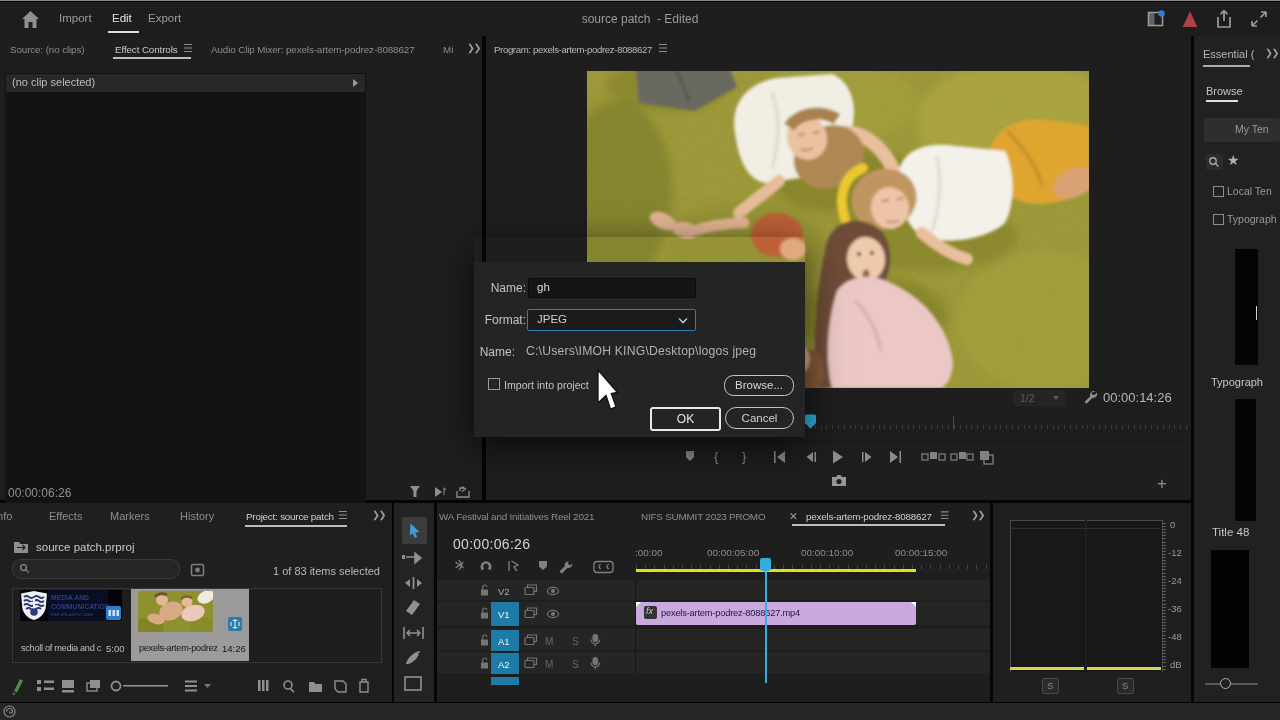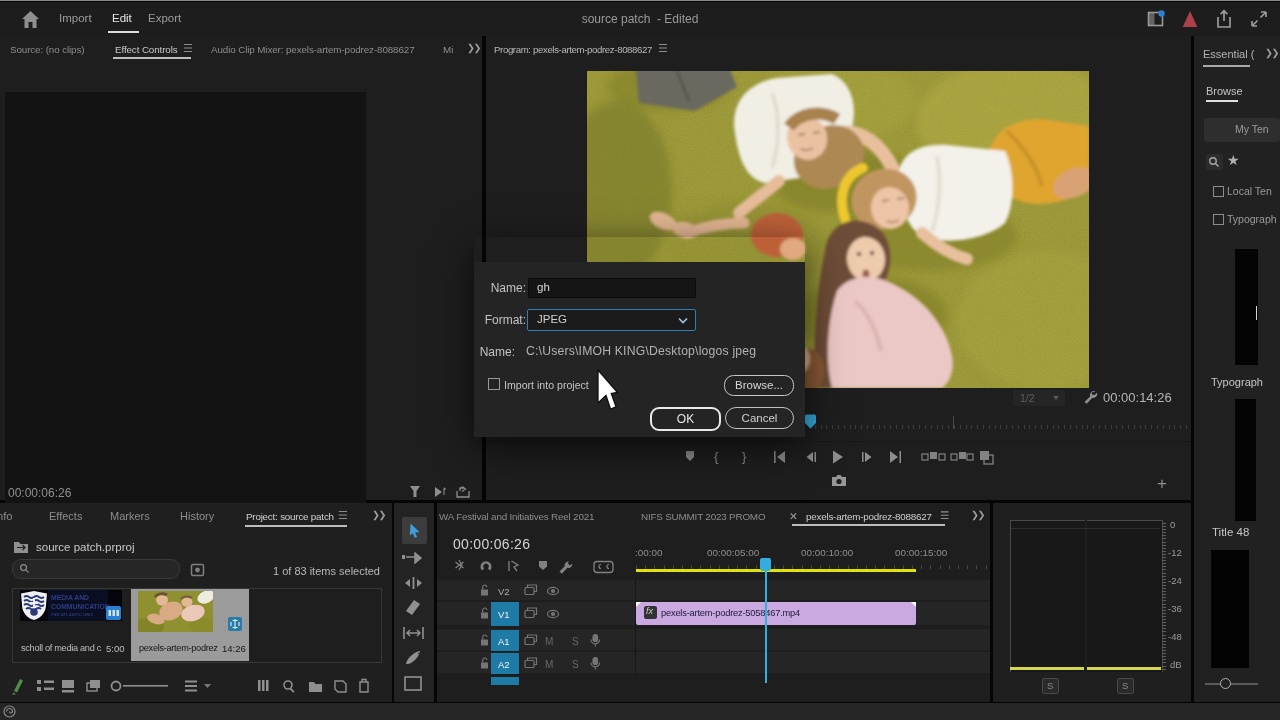--- a/index.html
+++ b/index.html
@@ -47,20 +47,24 @@
 
   <div class="ab" style="left:0;top:36px;width:482px;height:464px;background:#1e1e1e;text-align:center;">
     <div class="txt" style="left:10px;top:8px;font-size:9.8px;letter-spacing:-0.1px;color:#8d8d8d;">Source: (no clips)</div>
     <div class="txt" style="left:115px;top:8px;font-size:9.8px;letter-spacing:-0.1px;color:#c9c9c9;">Effect Controls</div>
     <div class="txt" style="left:183px;top:6px;font-size:11px;color:#8d8d8d;">☰</div>
     <div class="ab" style="left:113px;top:21px;width:78px;height:1.5px;background:#bdbdbd;"></div>
     <div class="txt" style="left:211px;top:8px;font-size:9.8px;letter-spacing:-0.1px;color:#8d8d8d;">Audio Clip Mixer: pexels-artem-podrez-8088627</div>
     <div class="txt" style="left:443px;top:8px;font-size:9.8px;color:#8d8d8d;">Mi</div>
     <div class="txt" style="left:467px;top:6px;font-size:9.5px;color:#9d9d9d;letter-spacing:-1.5px;">❯❯</div>
 
+    <div class="ab" style="left:5px;top:37px;width:359px;height:18px;background:#282828;border:1px solid #111;">
+      <div class="txt" style="left:6px;top:2px;font-size:11px;color:#bdbdbd;">(no clip selected)</div>
+      <div class="ab" style="right:7px;top:5px;width:0;height:0;border-left:5px solid #999;border-top:4px solid transparent;border-bottom:4px solid transparent;"></div>
+    </div>
 
     <div class="ab" style="left:5px;top:56px;width:361px;height:425px;background:#131313;border-bottom:1px solid #111;"></div>
     <div class="txt" style="left:8px;top:450px;font-size:12px;color:#8f8f8f;">00:00:06:26</div>
 
     <svg class="ab" style="left:409px;top:449px;" width="62" height="14" viewBox="0 0 62 14">
       <path d="M1 1 L11 1 L7.5 6 L7.5 12 L4.5 12 L4.5 6 Z" fill="#8f8f8f"></path>
       <path d="M26 2 L33 7 L26 12 Z" fill="#8f8f8f"></path>
       <path d="M35 3 L35 10 M35 3 c2 0 2 2 0 2" stroke="#8f8f8f" fill="none"></path>
       <path d="M48 6 L48 12 L60 12 L60 6 M51 6 L51 3 L55 3 M53 1.5 L56.5 4 L53 6.5" fill="none" stroke="#8f8f8f" stroke-width="1.3"></path>
     </svg>
@@ -480,21 +484,21 @@
         <rect x="116" y="2.5" width="4.5" height="7" rx="2.2" fill="#757575"></rect>
           <path d="M114 7.5 a4.3 4.3 0 0 0 8.6 0 M118.3 12 L118.3 14.5"></path>
       </g>
     </svg>
     <div class="ab" style="left:54px;top:174px;width:28px;height:8px;background:#1d7ba6;"></div>
 
     <div class="ab" style="left:199px;top:99px;width:280px;height:23px;background:#c9a9e0;border-radius:2px;">
       <div class="ab" style="left:8px;top:4px;width:13px;height:13px;background:#333;border-radius:2px;">
           <span style="position:absolute;left:2px;top:0px;font-size:9px;color:#ccc;font-style:italic;">fx</span>
         </div>
-      <div class="txt" style="left:25px;top:6px;font-size:9.3px;letter-spacing:-0.2px;color:#1c1c38;">pexels-artem-podrez-5058467.mp4</div>
+      <div class="txt" style="left:25px;top:6px;font-size:9.3px;letter-spacing:-0.2px;color:#1c1c38;">pexels-artem-podrez-8088627.mp4</div>
       <div class="ab" style="left:0;top:0;width:0;height:0;border-left:5px solid #fff;border-bottom:5px solid transparent;"></div>
       <div class="ab" style="right:0;top:0;width:0;height:0;border-right:5px solid #fff;border-bottom:5px solid transparent;"></div>
     </div>
 
     <div class="ab" style="left:323px;top:55px;width:11px;height:13px;background:#35acdf;border-radius:2px 2px 3px 3px;"></div>
     <div class="ab" style="left:328px;top:67px;width:1.5px;height:113px;background:#35aee0;"></div>
   </div>
 
   <div class="ab" style="left:993px;top:503px;width:198px;height:199px;background:#1f1f1f;">
     <div class="ab" style="left:17px;top:17px;width:151px;height:151px;background:#181818;border:1px solid #4a4a4a;border-bottom:none;"></div>
@@ -537,21 +541,21 @@
             <path d="M1 1.5 L5 5.5 L9 1.5" fill="none" stroke="#9fc6e0" stroke-width="1.6"></path>
           </svg>
       </div>
       <div class="txt" style="left:41px;top:83px;transform:translateX(-100%);font-size:12px;color:#c3c3c3;">Name:</div>
       <div class="txt" style="left:52px;top:82px;font-size:12.2px;letter-spacing:0.2px;color:#b2b2b2;">C:\Users\IMOH KING\Desktop\logos jpeg</div>
       <div class="ab" style="left:14px;top:116px;width:10px;height:10px;border:1.5px solid #989898;background:#242424;"></div>
       <div class="txt" style="left:30px;top:117px;font-size:10.6px;color:#c3c3c3;">Import into project</div>
       <div class="ab" style="left:250px;top:113px;width:68px;height:19px;border:1.5px solid #c6c6c6;border-radius:9.5px;">
         <div class="txt" style="left:50%;top:3px;transform:translateX(-50%);font-size:11.5px;color:#d6d6d6;">Browse...</div>
       </div>
-      <div class="ab" style="left:176px;top:145px;width:67px;height:20px;border:2px solid #e8e8e8;border-radius:9px;">
+      <div class="ab" style="left:176px;top:145px;width:67px;height:20px;border:2px solid #e8e8e8;border-radius:3px;">
         <div class="txt" style="left:50%;top:3px;transform:translateX(-50%);font-size:12px;color:#e8e8e8;">OK</div>
       </div>
       <div class="ab" style="left:251px;top:145px;width:67px;height:20px;border:1.5px solid #c0c0c0;border-radius:11px;">
         <div class="txt" style="left:50%;top:3.5px;transform:translateX(-50%);font-size:11.5px;color:#d0d0d0;">Cancel</div>
       </div>
     </div>
   </div>
 
   <svg class="ab" style="left:596px;top:369px;" width="23" height="45" viewBox="0 0 23 45">
     <path d="M2 1 L2 34 L10 26.5 L14.5 40 L20 37.8 L15.3 24.5 L21.5 23.5 Z" fill="#fff" stroke="#111" stroke-width="1.3"></path>

